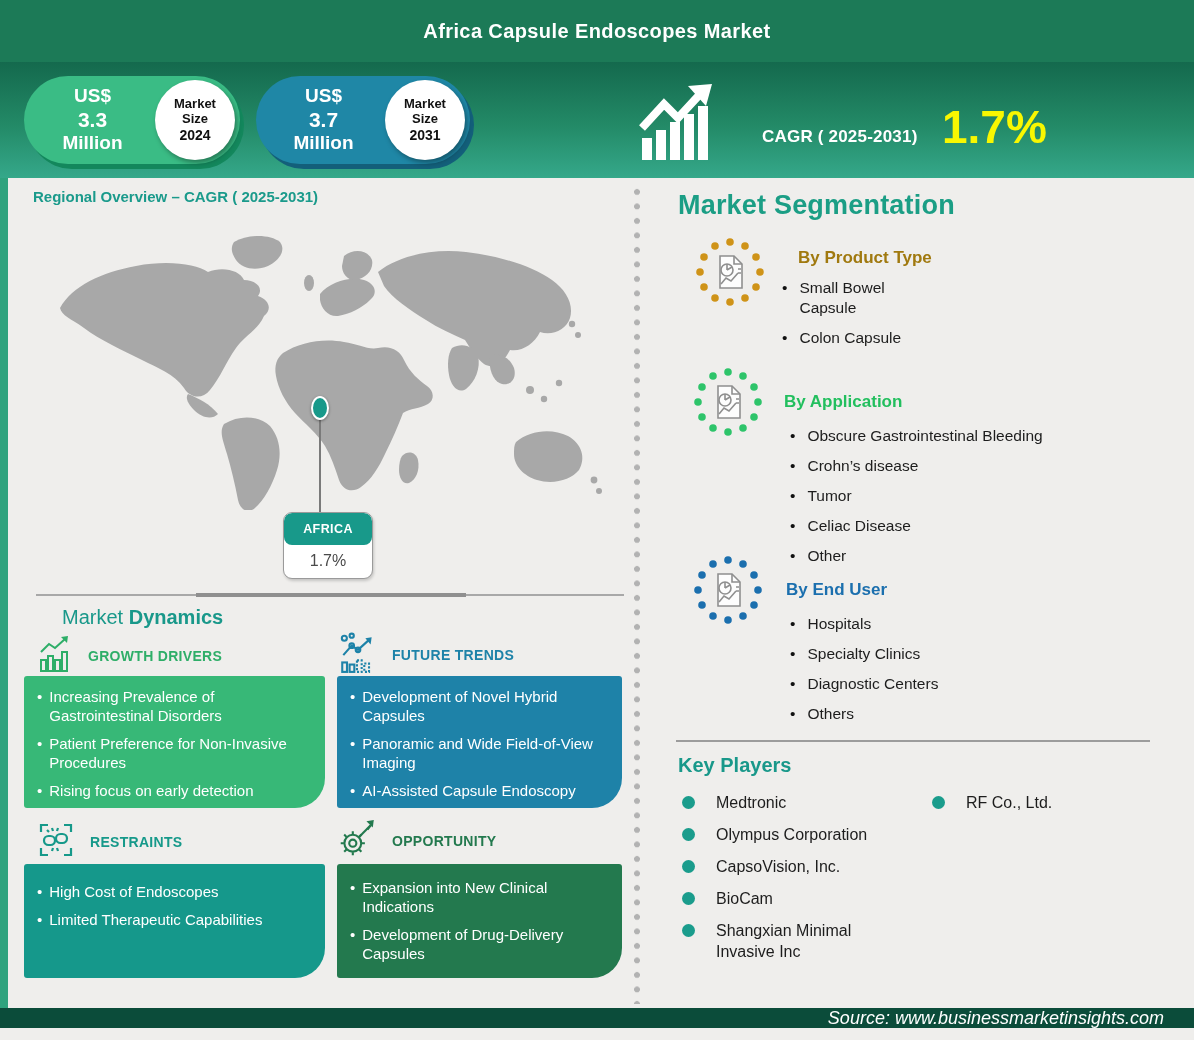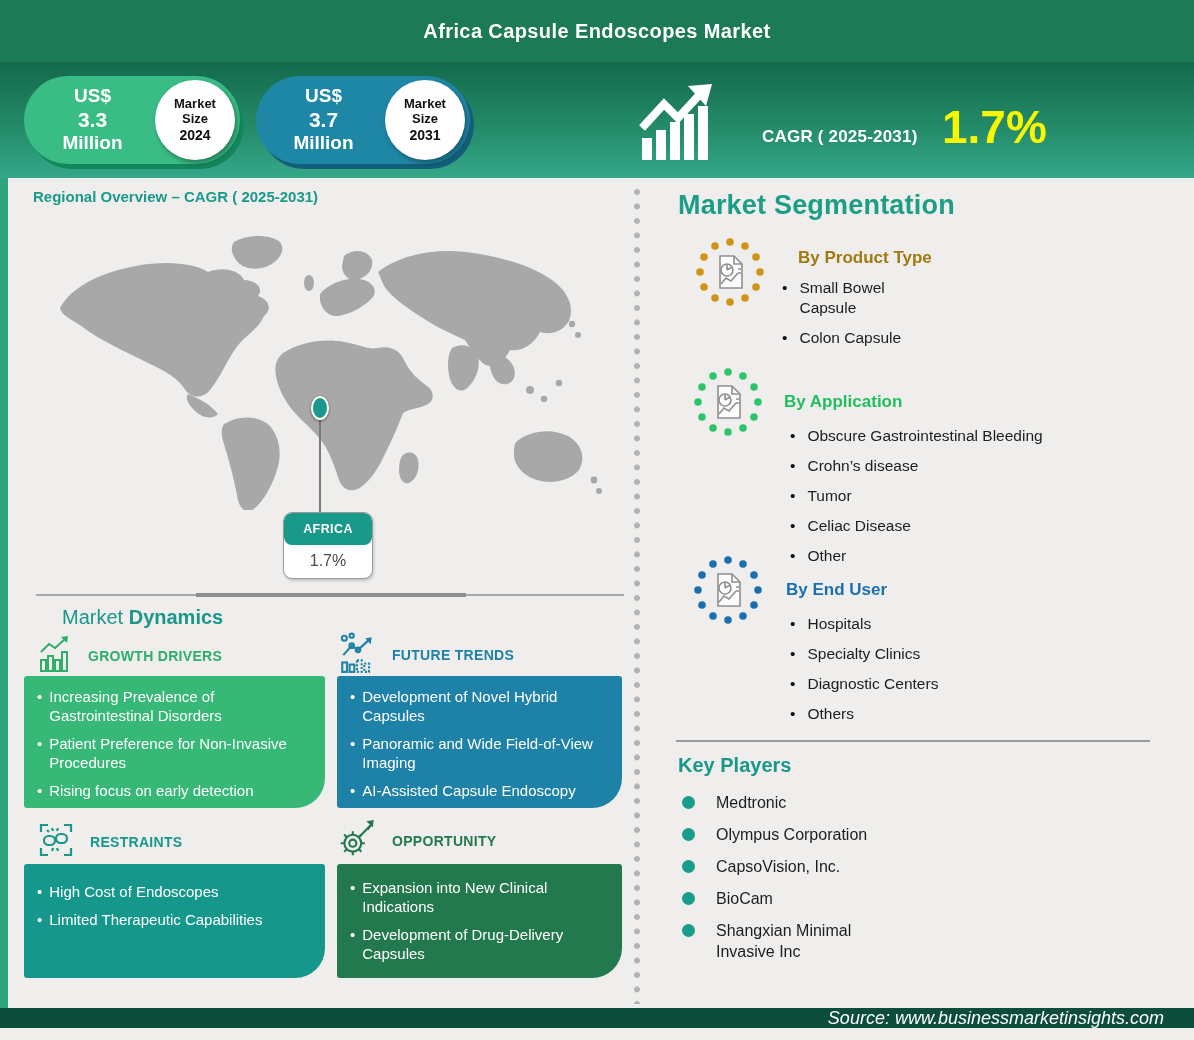--- a/index.html
+++ b/index.html
@@ -457,19 +457,23 @@
         <span class="kp-dot"></span>
         <span class="kp-name">BioCam</span>
       </div>
     <div class="kp-row">
         <span class="kp-dot"></span>
         <span class="kp-name">Shangxian Minimal Invasive Inc</span>
       </div>
   </div>
 
   <div class="kp-col kp-col2">
+    <div class="kp-row">
+        <span class="kp-dot"></span>
+        <span class="kp-name">RF Co., Ltd.</span>
+      </div>
   </div>
 
   <div class="footer">
     <span class="src">Source:  www.businessmarketinsights.com</span>
   </div>
 
 </div>
 
 </body></html>

